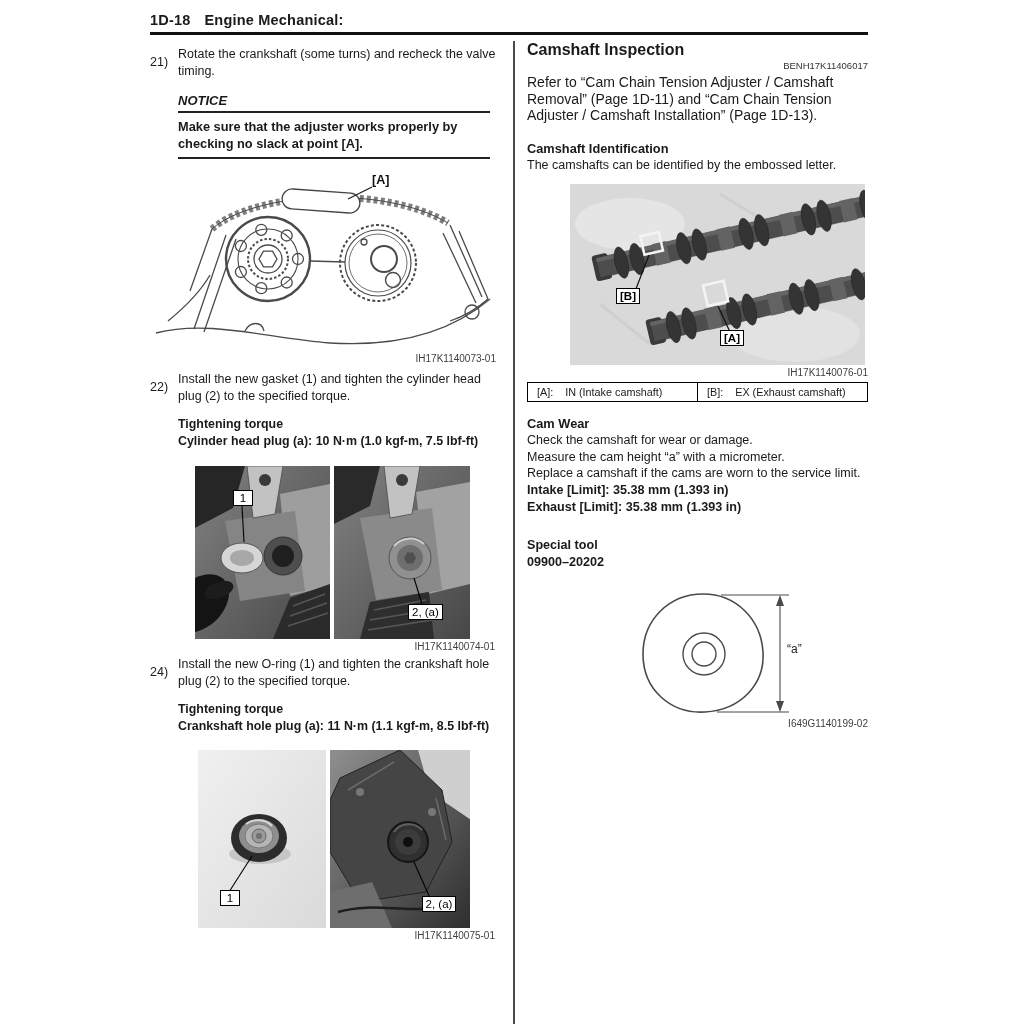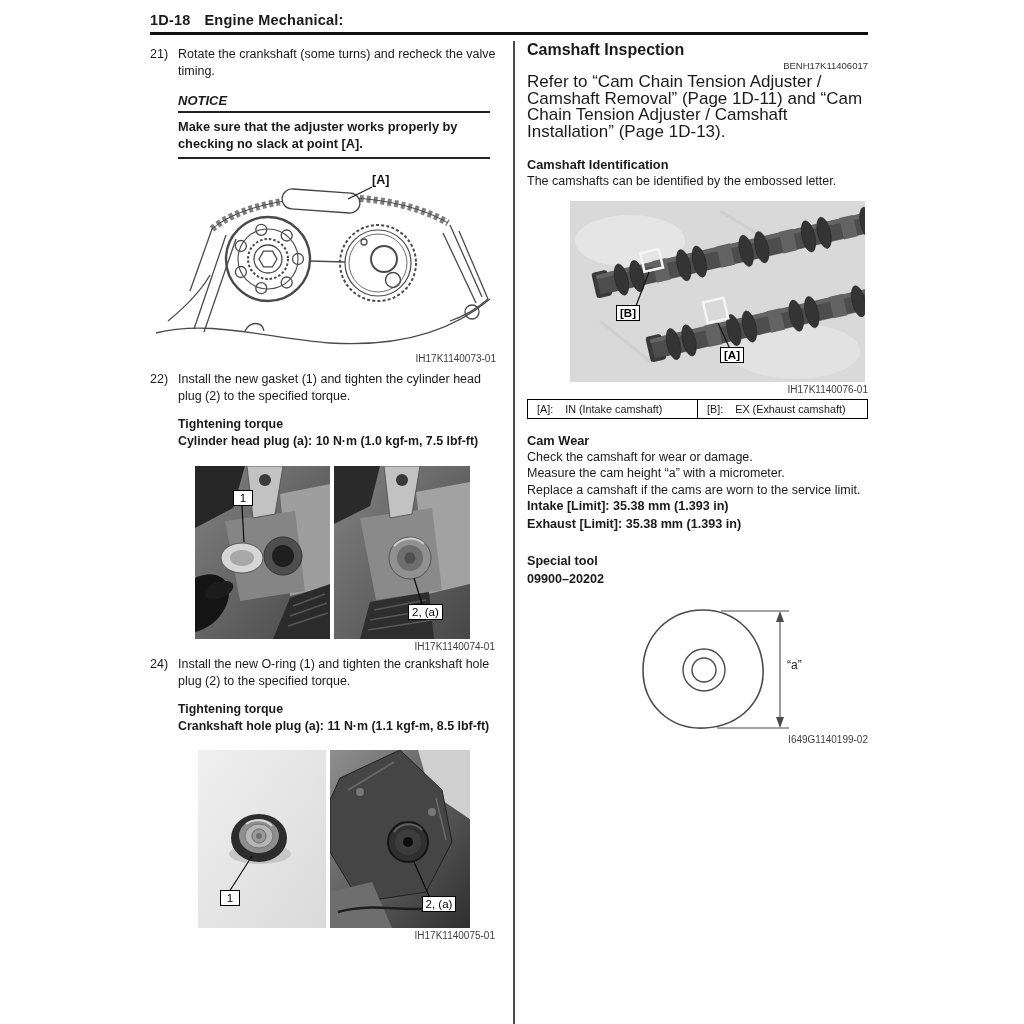--- a/index.html
+++ b/index.html
@@ -10,21 +10,21 @@
   
   .hdr{position:absolute;left:150px;top:12px;width:718px;font-size:14.5px;font-weight:bold;letter-spacing:.2px;}
   .hdr .code{margin-right:14px;}
   .hdr-rule{position:absolute;left:150px;top:32px;width:718px;height:3px;background:#111;}
   .vdivider{position:absolute;left:513px;top:41px;width:2px;height:983px;background:#4a4a4a;}
 
   
   .col-l{position:absolute;left:150px;top:42px;width:346px;}
   .col-r{position:absolute;left:527px;top:40px;width:341px;}
 
-  .step{display:flex;font-size:12.5px;line-height:16.5px;margin-top:4px;}
+  .step{display:flex;font-size:12.5px;line-height:16.5px;margin-top:4px;align-items:center;}
   .step .num{width:28px;flex:0 0 28px;}
   .step .txt{flex:1;}
 
   .indent{margin-left:28px;}
   .notice-title{font-size:13px;font-weight:bold;font-style:italic;margin-top:14px;}
   .nrule{height:2px;background:#222;margin-top:3px;width:312px;}
   .notice-text{font-size:12.8px;font-weight:bold;line-height:17px;margin:5px 0 5px 0;max-width:300px;}
 
   .torque{margin-top:12px;font-size:12.4px;font-weight:bold;line-height:17px;}
   .torque .t-head{margin-bottom:0px;}
@@ -37,21 +37,21 @@
   .photo{position:relative;overflow:hidden;}
   .plabel{
     position:absolute;background:#fff;border:1.2px solid #000;color:#000;
     font-size:11.5px;line-height:14px;text-align:center;padding:0 3px;min-width:12px;
   }
   .freelabel{position:absolute;font-size:12.5px;font-weight:bold;color:#111;}
 
   
   .h2{font-size:16px;font-weight:bold;line-height:19px;}
   .refcode{font-size:9.5px;color:#333;text-align:right;margin-top:1px;}
-  .body-p{font-size:17px;line-height:16.5px;margin-top:3px;}
+  .body-p{font-size:14px;line-height:16.5px;margin-top:3px;}
   .h3{font-size:12.8px;font-weight:bold;margin-top:17px;line-height:16px;}
   .line{font-size:12.5px;line-height:16.5px;}
   .idtable{display:flex;border:1px solid #000;margin-top:4px;height:18px;font-size:10.8px;}
   .idtable .cell{flex:1;display:flex;align-items:center;padding-left:9px;}
   .idtable .cell:first-child{border-right:1px solid #000;}
   .idtable .k{margin-right:12px;}
   .underline{text-decoration:underline;}
   .boldline{font-size:12.6px;font-weight:bold;line-height:17.5px;}
   svg{display:block;}
 </style>

